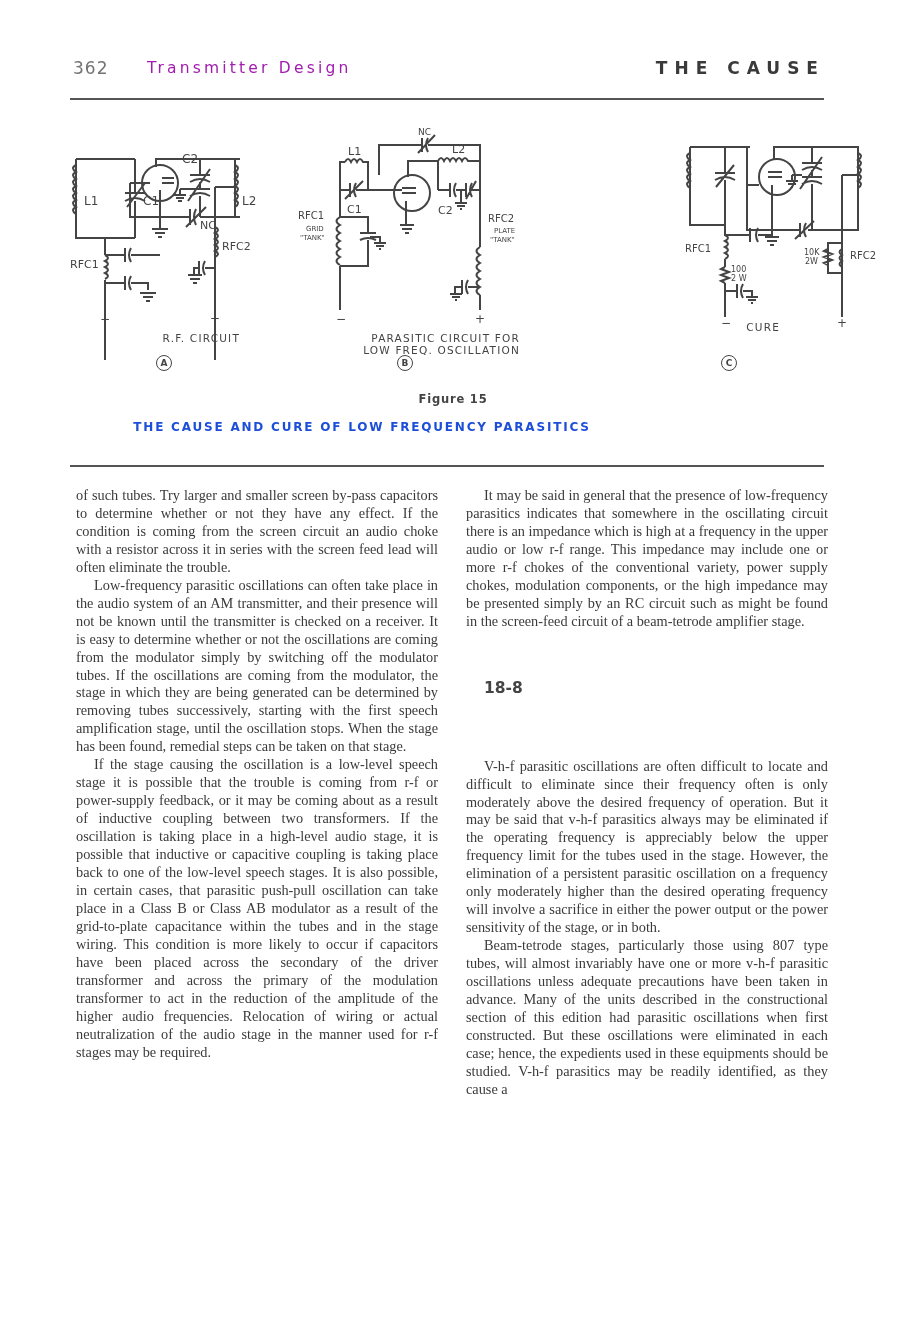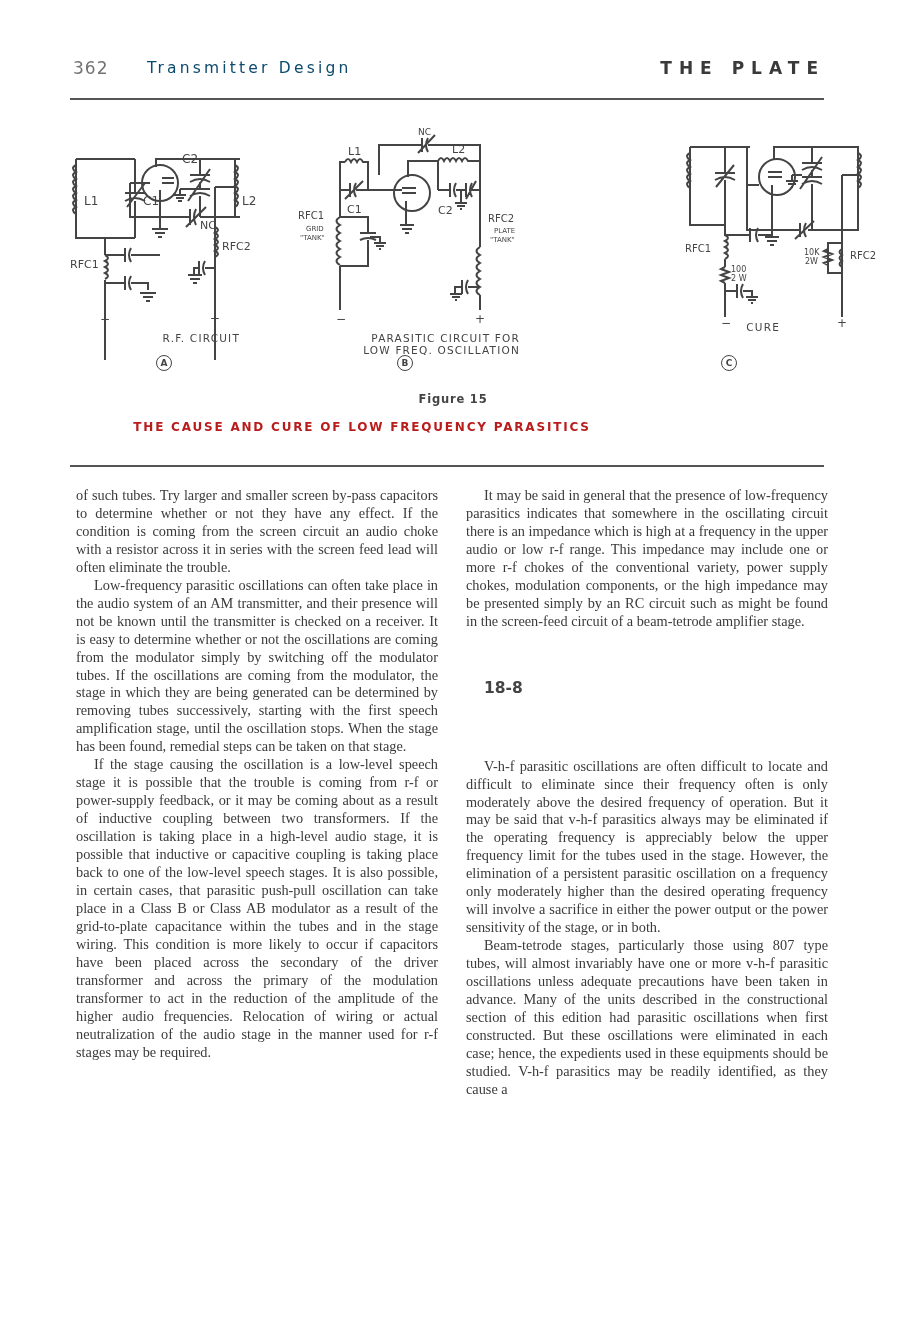--- a/index.html
+++ b/index.html
@@ -1,47 +1,47 @@
 <!DOCTYPE html>
 <html><head>
 <meta charset="utf-8">
 <style>
   html, body { margin: 0; padding: 0; background: #ffffff; }
   body { width: 906px; height: 1342px; position: relative; overflow: hidden; color: #3a3a3a; }
   .running-head { position: absolute; left: 73px; top: 58px; width: 752px; height: 30px; }
   .page-num { position: absolute; left: 0; top: 0; font-family: "DejaVu Sans", sans-serif; font-size: 17px; letter-spacing: 1px; color: #737373; }
-  .section-title { position: absolute; left: 74px; top: 1px; font-family: "DejaVu Sans", sans-serif; font-size: 15.5px; letter-spacing: 3.2px; color: #0c4a6e; text-align: center; }
+  .section-title { position: absolute; left: 74px; top: 1px; font-family: "DejaVu Sans", sans-serif; font-size: 15.5px; letter-spacing: 3.2px; color: #a21caf; text-align: center; }
   .book-title { position: absolute; right: 0; top: 0; font-family: "DejaVu Sans", sans-serif; font-size: 17px; letter-spacing: 7px; color: #3a3a3a; font-weight: bold; }
   .rule { position: absolute; left: 70px; width: 754px; height: 2px; background: #555; }
   .rule.top { top: 98px; }
   .rule.mid { top: 465px; }
   .figure { position: absolute; left: 60px; top: 125px; width: 790px; height: 270px; }
   .schem { position: absolute; top: 0; }
   .schem svg { overflow: visible; }
   .schem text { font-family: "DejaVu Sans", sans-serif; fill: #444; }
   .fig-label { position: absolute; font-family: "DejaVu Sans", sans-serif; font-size: 10.5px; letter-spacing: 1.2px; color: #444; text-align: right; line-height: 12px; }
   .fig-marker { position: absolute; width: 14px; height: 14px; border: 1.6px solid #444; border-radius: 50%; font-family: "DejaVu Sans", sans-serif; font-size: 9px; font-weight: bold; text-align: center; line-height: 14px; color: #444; }
   .fig-number { position: absolute; left: 0; width: 906px; top: 392px; text-align: center; font-family: "DejaVu Sans", sans-serif; font-size: 11.5px; font-weight: bold; letter-spacing: 0.8px; color: #444; }
-  .fig-caption { position: absolute; left: 0; width: 724px; top: 420px; text-align: center; font-family: "DejaVu Sans", sans-serif; font-size: 12px; font-weight: bold; letter-spacing: 1.8px; color: #b91c1c; }
+  .fig-caption { position: absolute; left: 0; width: 724px; top: 420px; text-align: center; font-family: "DejaVu Sans", sans-serif; font-size: 12px; font-weight: bold; letter-spacing: 1.8px; color: #1d4ed8; }
   .col { position: absolute; font-family: "Liberation Serif", serif; font-size: 14.3px; line-height: 17.95px; color: #3a3a3a; text-align: justify; }
   .col.left { left: 76px; top: 487px; width: 362px; }
   .col.right { left: 466px; top: 487px; width: 362px; }
   .col p { margin: 0; }
   .col p.indent { text-indent: 18px; }
   .heading { position: relative; margin: 49px 0 34px 16px; height: 44px; }
   .heading .num { position: absolute; left: 2px; top: 0; font-family: "DejaVu Sans", sans-serif; font-size: 15.5px; font-weight: bold; color: #444; }
   .heading .title { position: absolute; left: 84px; top: 0; width: 220px; text-align: center; font-family: "DejaVu Sans", sans-serif; font-size: 15.5px; font-weight: bold; line-height: 21px; color: #444; }
 </style>
 </head>
 <body>
 
 <div class="running-head">
   <span class="page-num">362</span>
   <span class="section-title">Transmitter Design</span>
-  <span class="book-title">THE PLATE</span>
+  <span class="book-title">THE CAUSE</span>
 </div>
 <div class="rule top"></div>
 
 <div class="figure">
 
   <div class="schem" style="left:0px;">
     <svg width="230" height="200" viewBox="0 0 230 200" stroke="#444" stroke-width="2" fill="none">
 
       <g>
         <path d="M16,34 H75 M16,34 V113 H75"></path>

